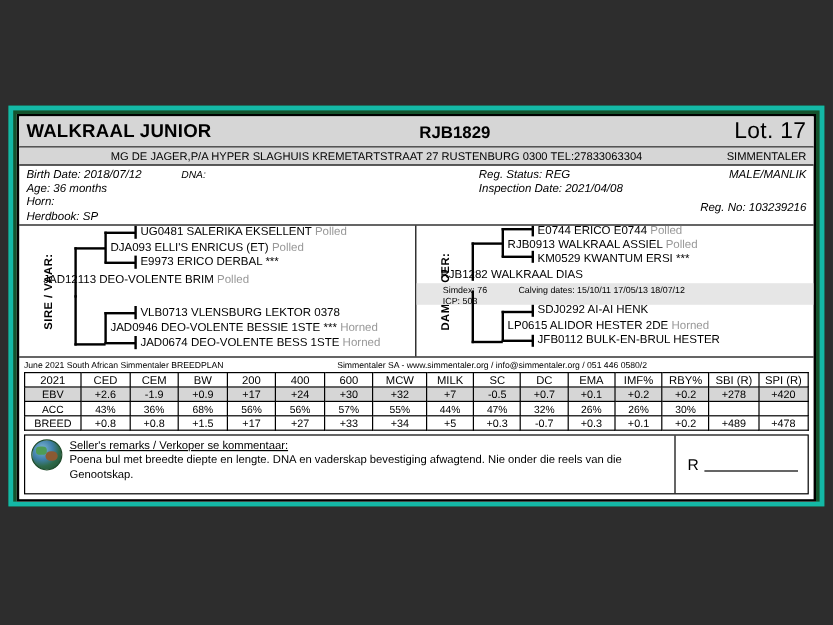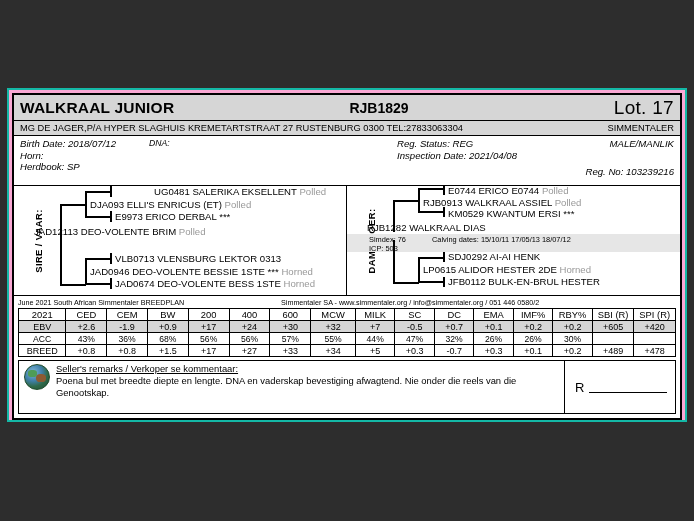--- a/index.html
+++ b/index.html
@@ -13,22 +13,22 @@
   #viewport {
     position: relative;
     width: 694px; height: 521px;
     background: #2d2d2d;
   }
   
   #page {
     position: absolute;
     left: 7px; top: 88px;
     width: 680px; height: 334px;
-    background: #f9a8d4;
-    border: 2px solid #14b8a6;
+    background: #14532d;
+    border: 4px solid #14b8a6;
     padding: 3px 3px 0 3px;
   }
   #sheet {
     width: 100%; height: 100%;
     border: 2px solid #000;
     background: #fff;
     display: flex;
     flex-direction: column;
   }
 
@@ -56,21 +56,21 @@
     letter-spacing: .3px;
   }
 
   
   .addrbar {
     display: flex; align-items: center;
     background: #d6d6d6;
     border-bottom: 1px solid #000;
     height: 15px;
     padding: 0 6px;
-    font-size: 9.3px; color: #000;
+    font-size: 9.3px; color: #000; text-align: center;
   }
   .addr-text { flex: 1 1 auto; }
   .addr-breed { flex: 0 0 auto; font-size: 9.3px; }
 
   
   .inforow {
     display: flex;
     border-bottom: 1px solid #000;
     height: 50px;
     position: relative;
@@ -237,20 +237,21 @@
 
       <div class="addrbar">
         <div class="addr-text">MG DE JAGER,P/A HYPER SLAGHUIS KREMETARTSTRAAT 27 RUSTENBURG 0300 TEL:27833063304</div>
         <div class="addr-breed">SIMMENTALER</div>
       </div>
 
       <div class="inforow">
         <div class="info-left">
           <div class="ln">Birth Date: 2018/07/12</div>
           <div class="ln dna">DNA:</div>
+          <div class="ln sm">Age: 36 months</div>
           <div class="ln">Horn:</div>
           <div class="ln">Herdbook: SP</div>
         </div>
         <div class="info-right">
           <div class="ir-l" style="top:2px;">Reg. Status: REG</div>
           <div class="ir-r" style="top:2px;">MALE/MANLIK</div>
           <div class="ir-l" style="top:14px;">Inspection Date: 2021/04/08</div>
           <div class="ir-r" style="top:30px;">Reg. No: 103239216</div>
         </div>
       </div>
@@ -271,27 +272,27 @@
 
           <div class="pedline" style="left:71px; top:72px; width:1.5px; height:26px;"></div>
           <div class="pedline" style="left:71px; top:72px; width:26px; height:1.5px;"></div>
           <div class="pedline" style="left:71px; top:97px; width:26px; height:1.5px;"></div>
 
           <div class="pedline" style="left:96px; top:0px;  width:1.5px; height:11px;"></div>
           <div class="pedline" style="left:96px; top:25px; width:1.5px; height:11px;"></div>
           <div class="pedline" style="left:96px; top:67px; width:1.5px; height:11px;"></div>
           <div class="pedline" style="left:96px; top:92px; width:1.5px; height:11px;"></div>
 
-          <div class="pedtext" style="left:101px; top:0px;margin-left:39px;"><span>UG0481 SALERIKA EKSELLENT</span> <span class="muted">Polled</span></div>
+          <div class="pedtext" style="left:101px; top:0px;"><span>UG0481 SALERIKA EKSELLENT</span> <span class="muted">Polled</span></div>
           <div class="pedtext" style="left:76px;  top:13px;"><span>DJA093 ELLI'S ENRICUS (ET)</span> <span class="muted">Polled</span></div>
           <div class="pedtext" style="left:101px; top:25px;"><span>E9973 ERICO DERBAL ***</span> <span class="muted"></span></div>
 
           <div class="pedtext" style="left:20px;  top:40px;"><span>JAD12113 DEO-VOLENTE BRIM</span> <span class="muted">Polled</span></div>
 
-          <div class="pedtext" style="left:101px; top:67px;"><span>VLB0713 VLENSBURG LEKTOR 0313</span> <span class="muted"></span></div>
+          <div class="pedtext" style="left:101px; top:67px;"><span>VLB0713 VLENSBURG LEKTOR 0378</span> <span class="muted"></span></div>
           <div class="pedtext" style="left:76px;  top:80px;"><span>JAD0946 DEO-VOLENTE BESSIE 1STE ***</span> <span class="muted">Horned</span></div>
           <div class="pedtext" style="left:101px; top:92px;"><span>JAD0674 DEO-VOLENTE BESS 1STE</span> <span class="muted">Horned</span></div>
         </div>
 
         <div class="pedhalf right">
           <div class="vlabel">DAM / MOER:</div>
 
           <div class="simbar" style="top:48px;"></div>
 
           <div class="pedline" style="left:46px; top:14px; width:1.5px; height:32px;"></div>
@@ -379,21 +380,21 @@
               <td>+17</td>
               <td>+24</td>
               <td>+30</td>
               <td>+32</td>
               <td>+7</td>
               <td>-0.5</td>
               <td>+0.7</td>
               <td>+0.1</td>
               <td>+0.2</td>
               <td>+0.2</td>
-              <td>+605</td>
+              <td>+278</td>
               <td>+420</td>
             </tr>
             <tr class="acc">
               <td class="lbl">ACC</td>
               <td>43%</td>
               <td>36%</td>
               <td>68%</td>
               <td>56%</td>
               <td>56%</td>
               <td>57%</td>

